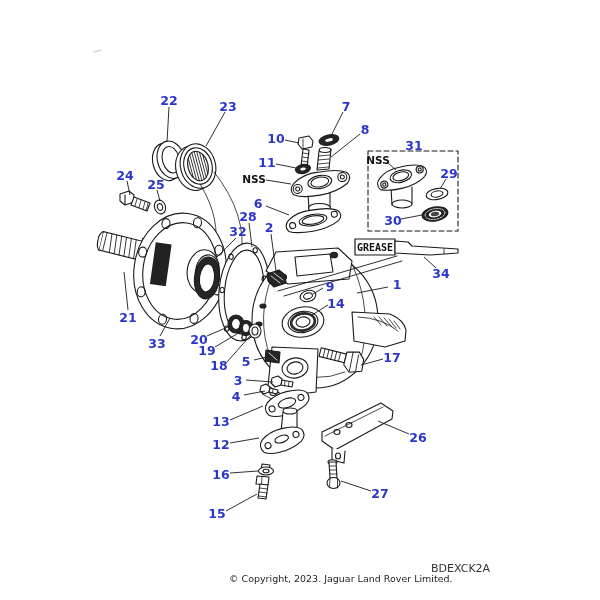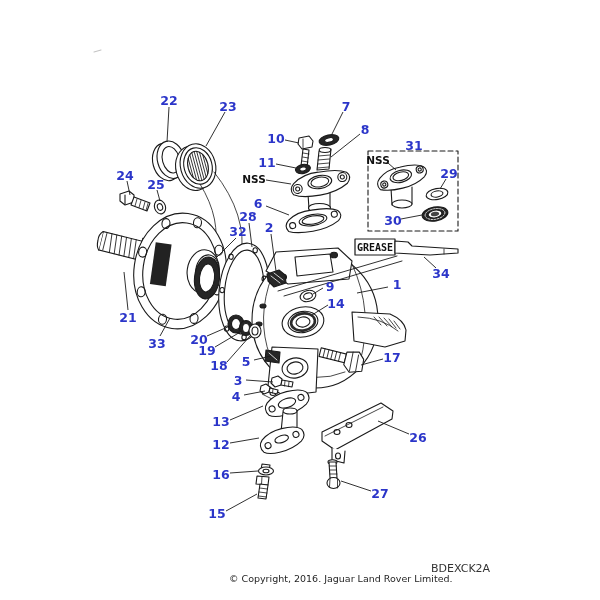--- a/index.html
+++ b/index.html
@@ -430,14 +430,14 @@
         <text x="157" y="347.5" class="callout">33</text>
         <text x="441" y="277.5" class="callout">34</text>
       </g>
 
   <text x="254" y="183" class="nss-text">NSS</text>
   <text x="378" y="164" class="nss-text">NSS</text>
   <text x="375" y="251" class="grease-text">GREASE</text>
 </svg>
 
 <div class="footer-code">BDEXCK2A</div>
-<div class="footer-copy">© Copyright, 2016. Jaguar Land Rover Limited.</div>
+<div class="footer-copy">© Copyright, 2023. Jaguar Land Rover Limited.</div>
 </div>
 
 </body></html>

